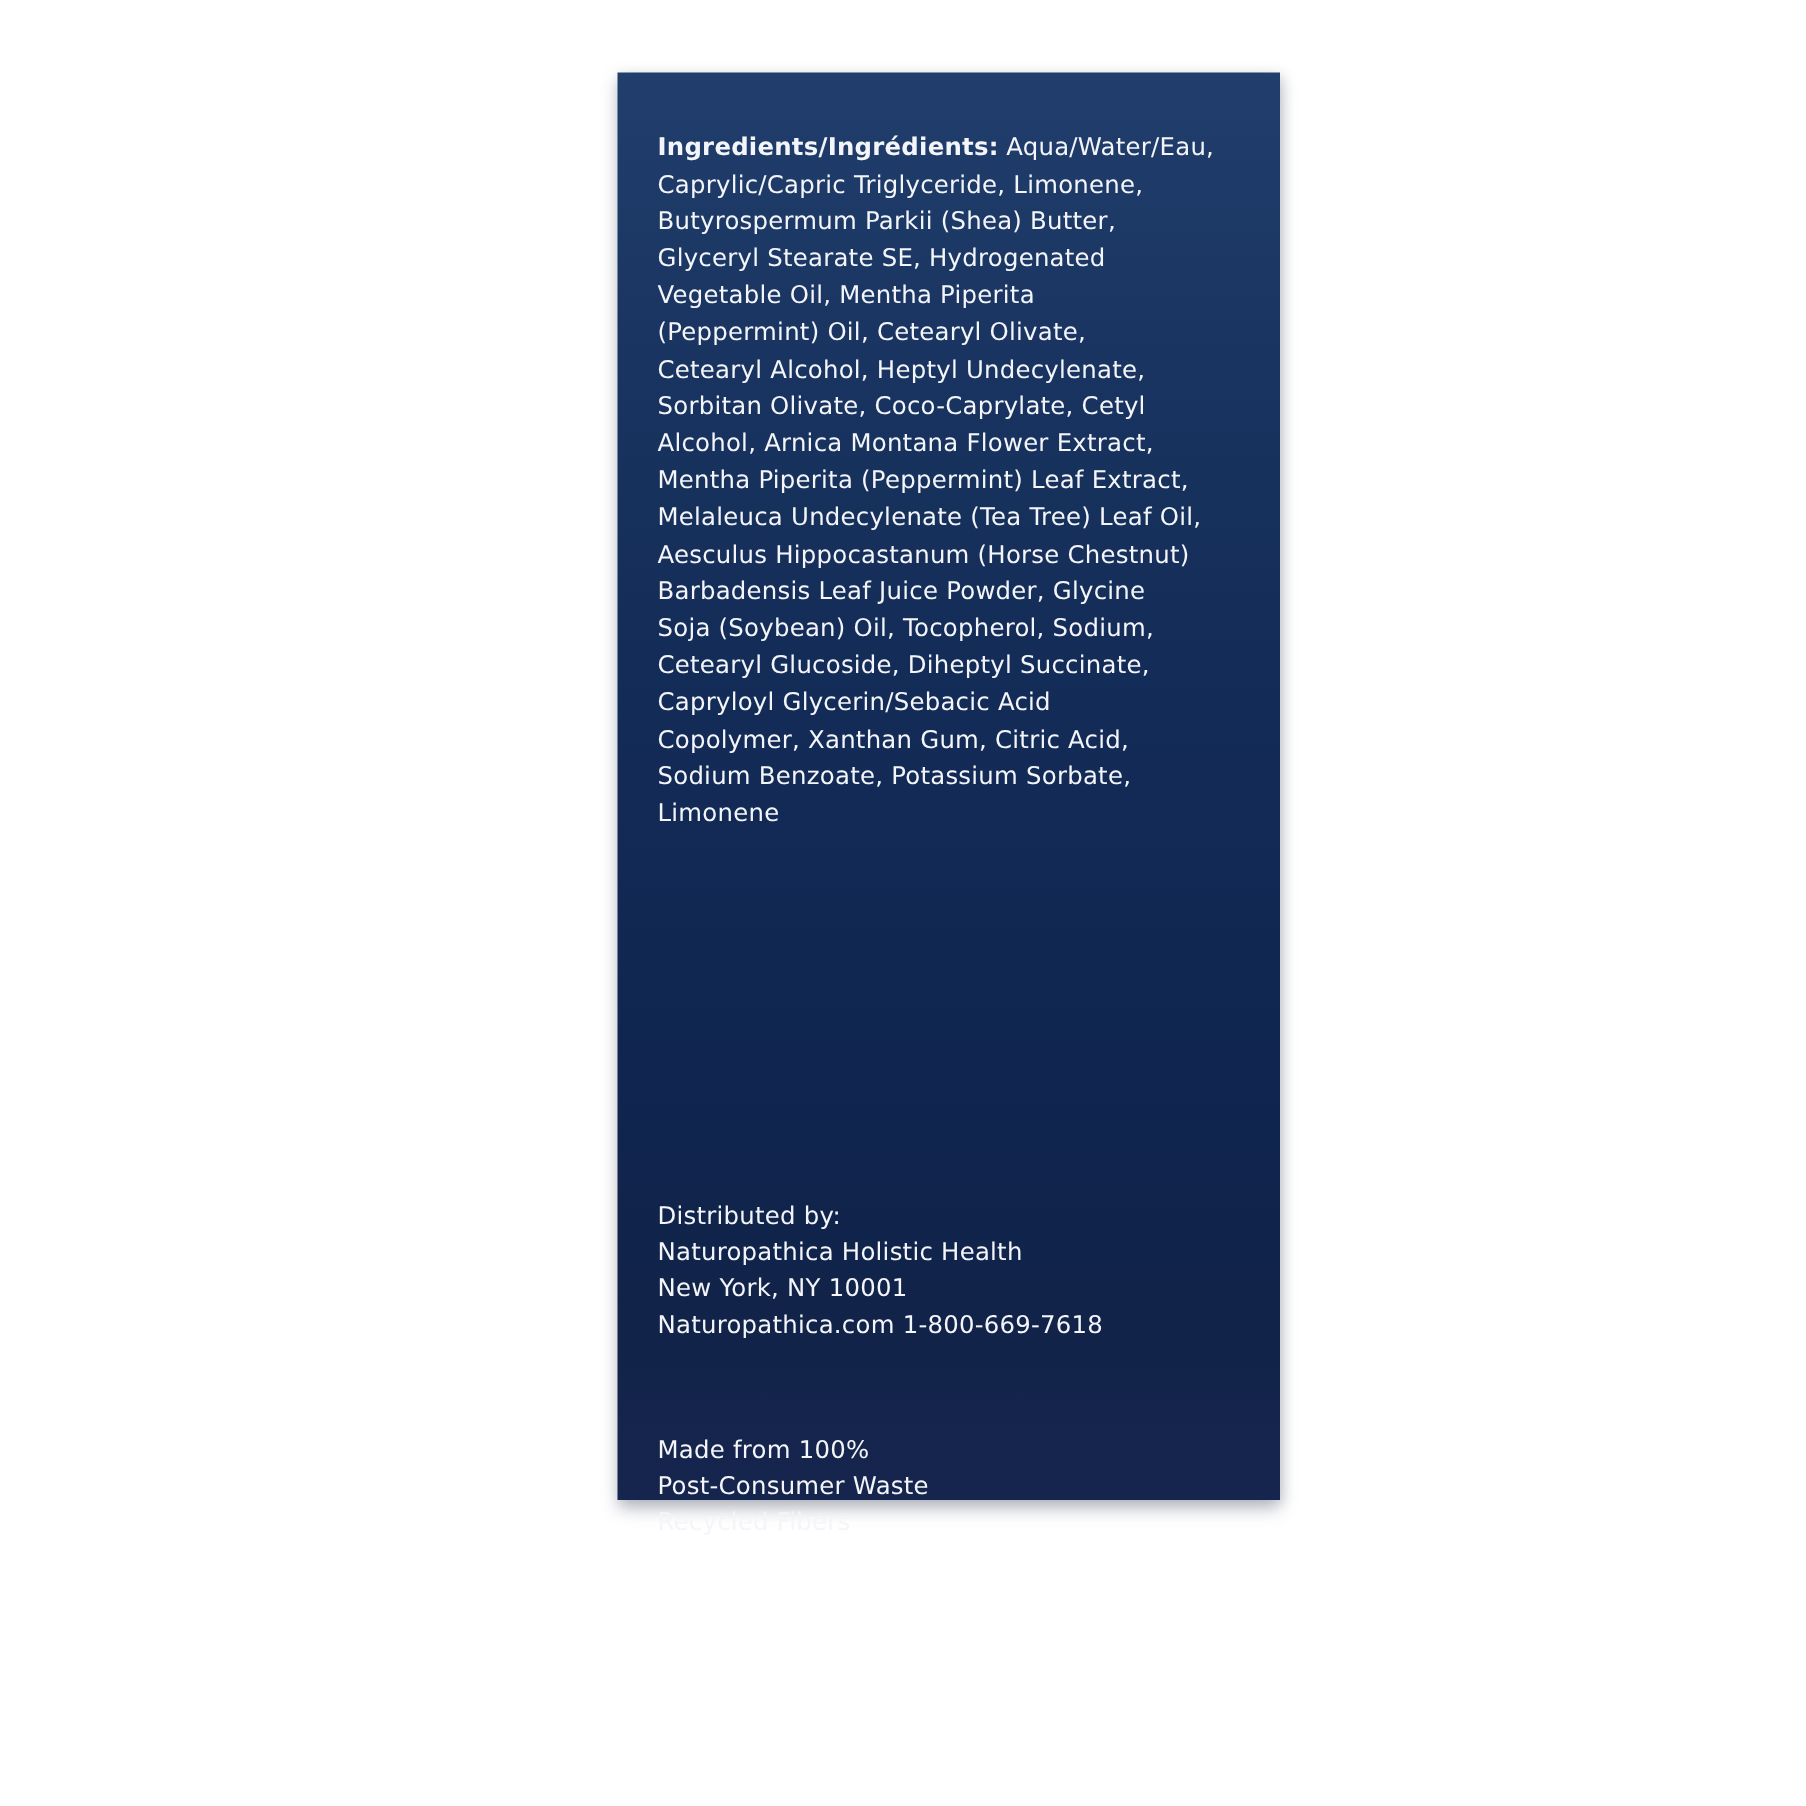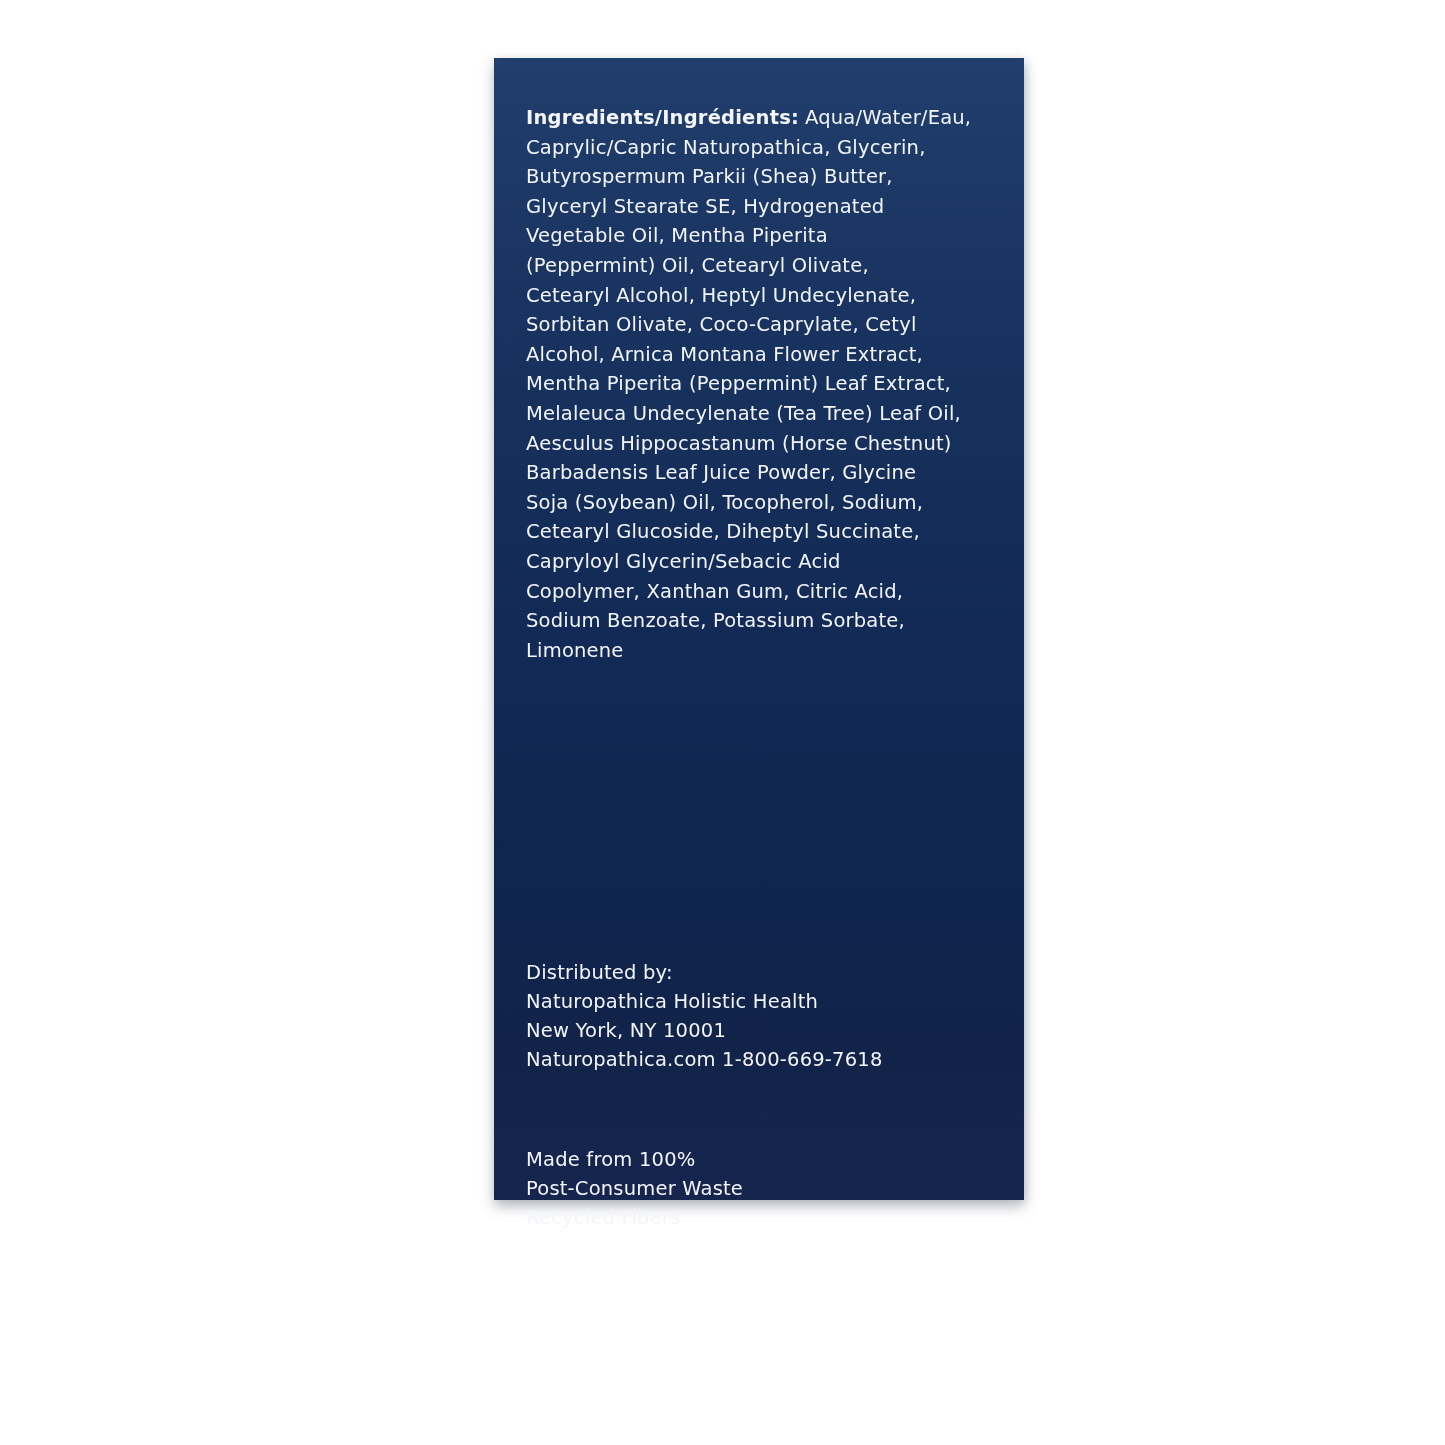--- a/index.html
+++ b/index.html
@@ -94,21 +94,21 @@
   }
 </style>
 </head>
 <body>
 
 <div class="stage">
   <div class="panel">
 
     <div class="txt-block ingredients-block">
       <div><span class="lead-label">Ingredients/Ingrédients:</span><span>Aqua/Water/Eau,</span></div>
-      <div>Caprylic/Capric Naturopathica, Glycerin,</div>
+      <div>Caprylic/Capric Triglyceride, Limonene,</div>
       <div>Butyrospermum Parkii (Shea) Butter,</div>
       <div>Glyceryl Stearate SE, Hydrogenated</div>
       <div>Vegetable Oil, Mentha Piperita</div>
       <div>(Peppermint) Oil, Cetearyl Olivate,</div>
       <div>Cetearyl Alcohol, Heptyl Undecylenate,</div>
       <div>Sorbitan Olivate, Coco-Caprylate, Cetyl</div>
       <div>Alcohol, Arnica Montana Flower Extract,</div>
       <div>Mentha Piperita (Peppermint) Leaf Extract,</div>
       <div>Melaleuca Undecylenate (Tea Tree) Leaf Oil,</div>
       <div>Aesculus Hippocastanum (Horse Chestnut)</div>

